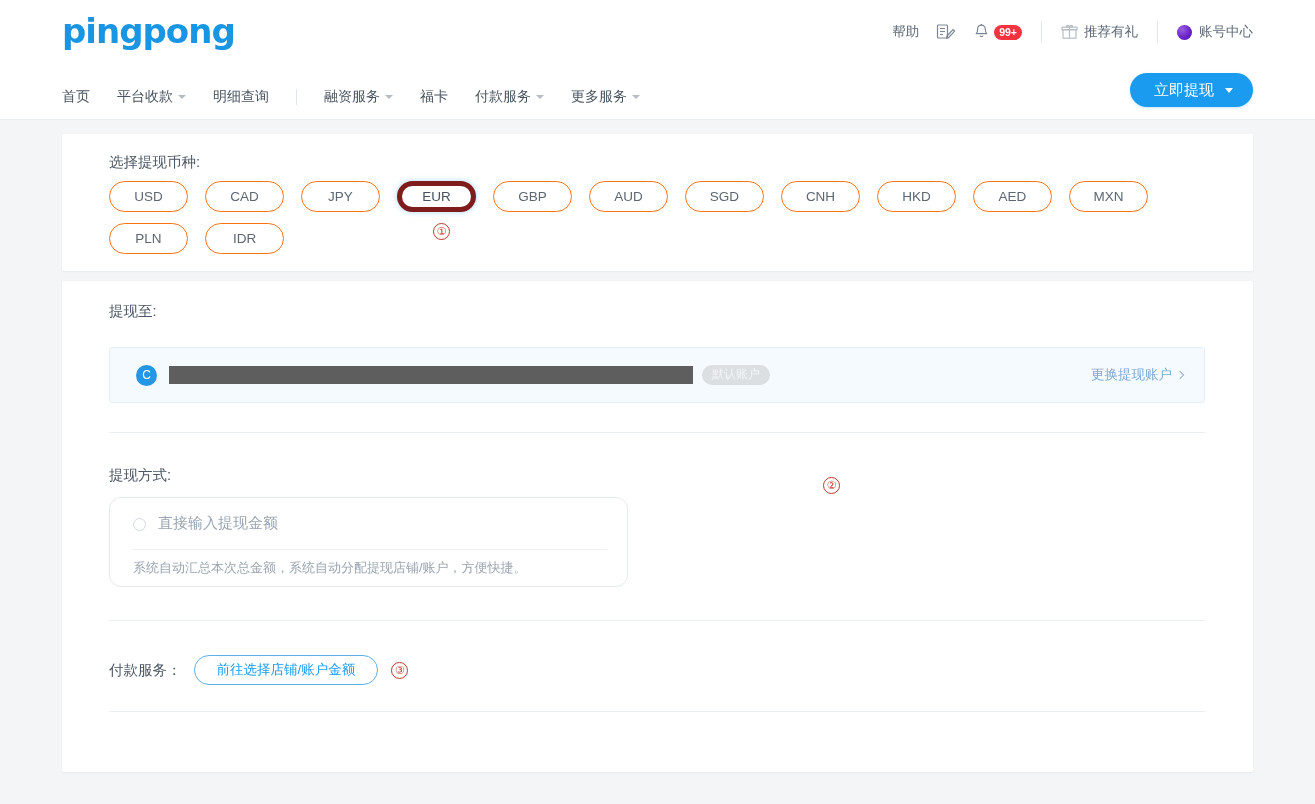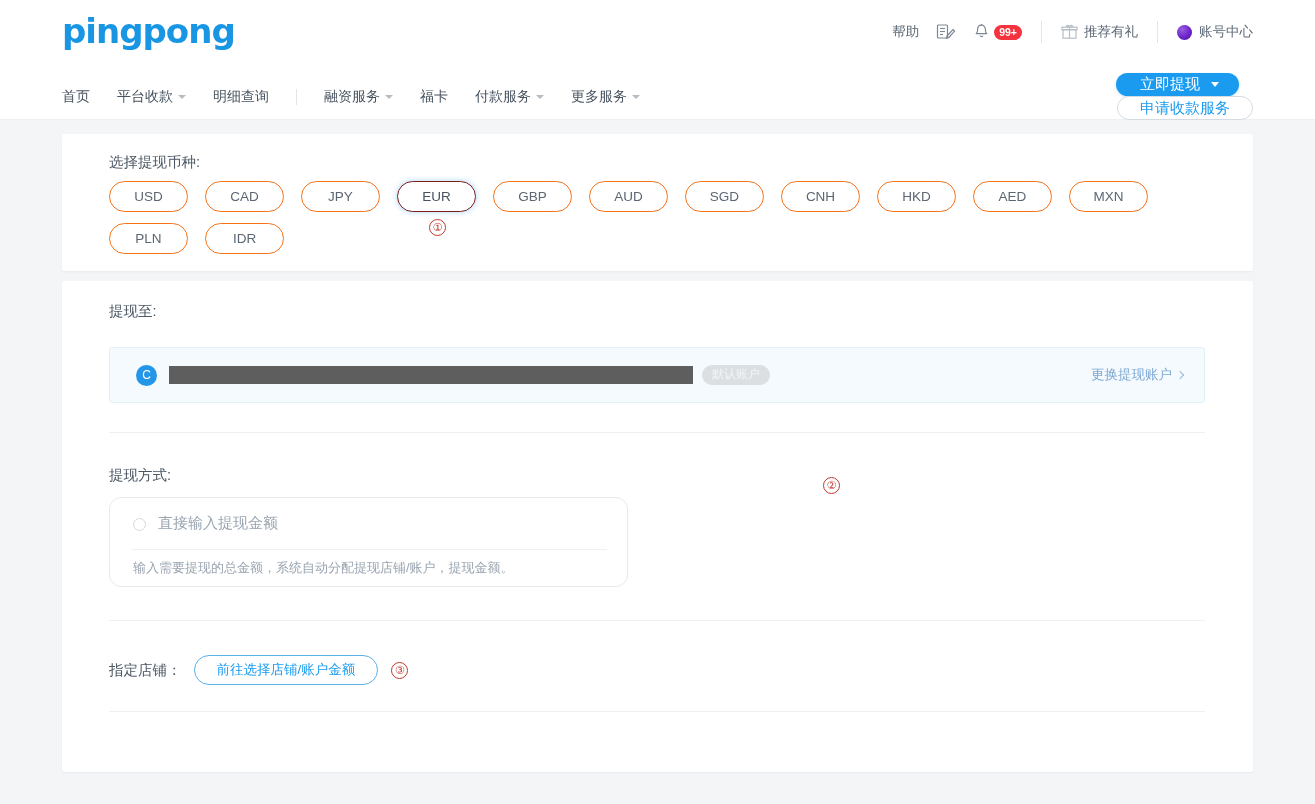--- a/index.html
+++ b/index.html
@@ -160,21 +160,21 @@
     border-radius:16px;
     background:#fff;
     color:#5c6773;
     font-size:13.5px;
     display:flex; align-items:center; justify-content:center;
     margin:0 17px 11px 0;
     cursor:pointer;
     position:relative;
   }
   .chip.selected {
-    border:1px solid #7f1d1d;
+    border:5px solid #7f1d1d;
     color:#46525f;
     box-shadow:0 0 5px 1px rgba(100,185,245,.40);
   }
   .anno {
     color:#c0392b;
     border:1px solid #c0392b;
     border-radius:50%;
     width:17px; height:17px;
     font-size:11px;
     display:flex; align-items:center; justify-content:center;
@@ -390,23 +390,20 @@
       <span>更多服务</span>
       <span class="caret"></span>
     </div>
   </div>
 
   <div class="nav-actions">
     <div class="btn-withdraw">
       <span>立即提现</span>
       <span class="caret-w"></span>
     </div>
-    <div class="btn-apply">
-      <span>申请收款服务</span>
-    </div>
   </div>
 </div>
 
 <div class="card" id="card-currency">
   <div style="position:absolute;left:47px;top:19px;" class="sec-label">选择提现币种:</div>
 
   <div style="position:absolute;left:47px;top:47px;" class="chip-row">
     <div class="chip">
         <span>USD</span>
       </div>
@@ -465,30 +462,30 @@
   </div>
 
   <div class="hr" style="top:151px;"></div>
 
   <div style="position:absolute;left:47px;top:185px;" class="sec-label">提现方式:</div>
 
   <div class="method" style="left:47px;top:216px;">
     <span class="radio"></span>
     <div class="m-title dim">直接输入提现金额</div>
     <div class="m-div"></div>
-    <div class="m-desc">输入需要提现的总金额，系统自动分配提现店铺/账户，提现金额。</div>
+    <div class="m-desc">系统自动汇总本次总金额，系统自动分配提现店铺/账户，方便快捷。</div>
   </div>
 
   <span class="anno" style="position:absolute;left:761px;top:196px;">②</span>
 
 
   <div class="hr" style="top:339px;"></div>
 
   <div class="amt-row">
-    <span class="amt-label">指定店铺：</span>
+    <span class="amt-label">付款服务：</span>
     <div class="btn-goto">
       <span>前往选择店铺/账户金额</span>
     </div>
     <span class="anno amt-anno">③</span>
   </div>
 
   <div class="hr" style="top:430px;"></div>
 
 </div>
 

